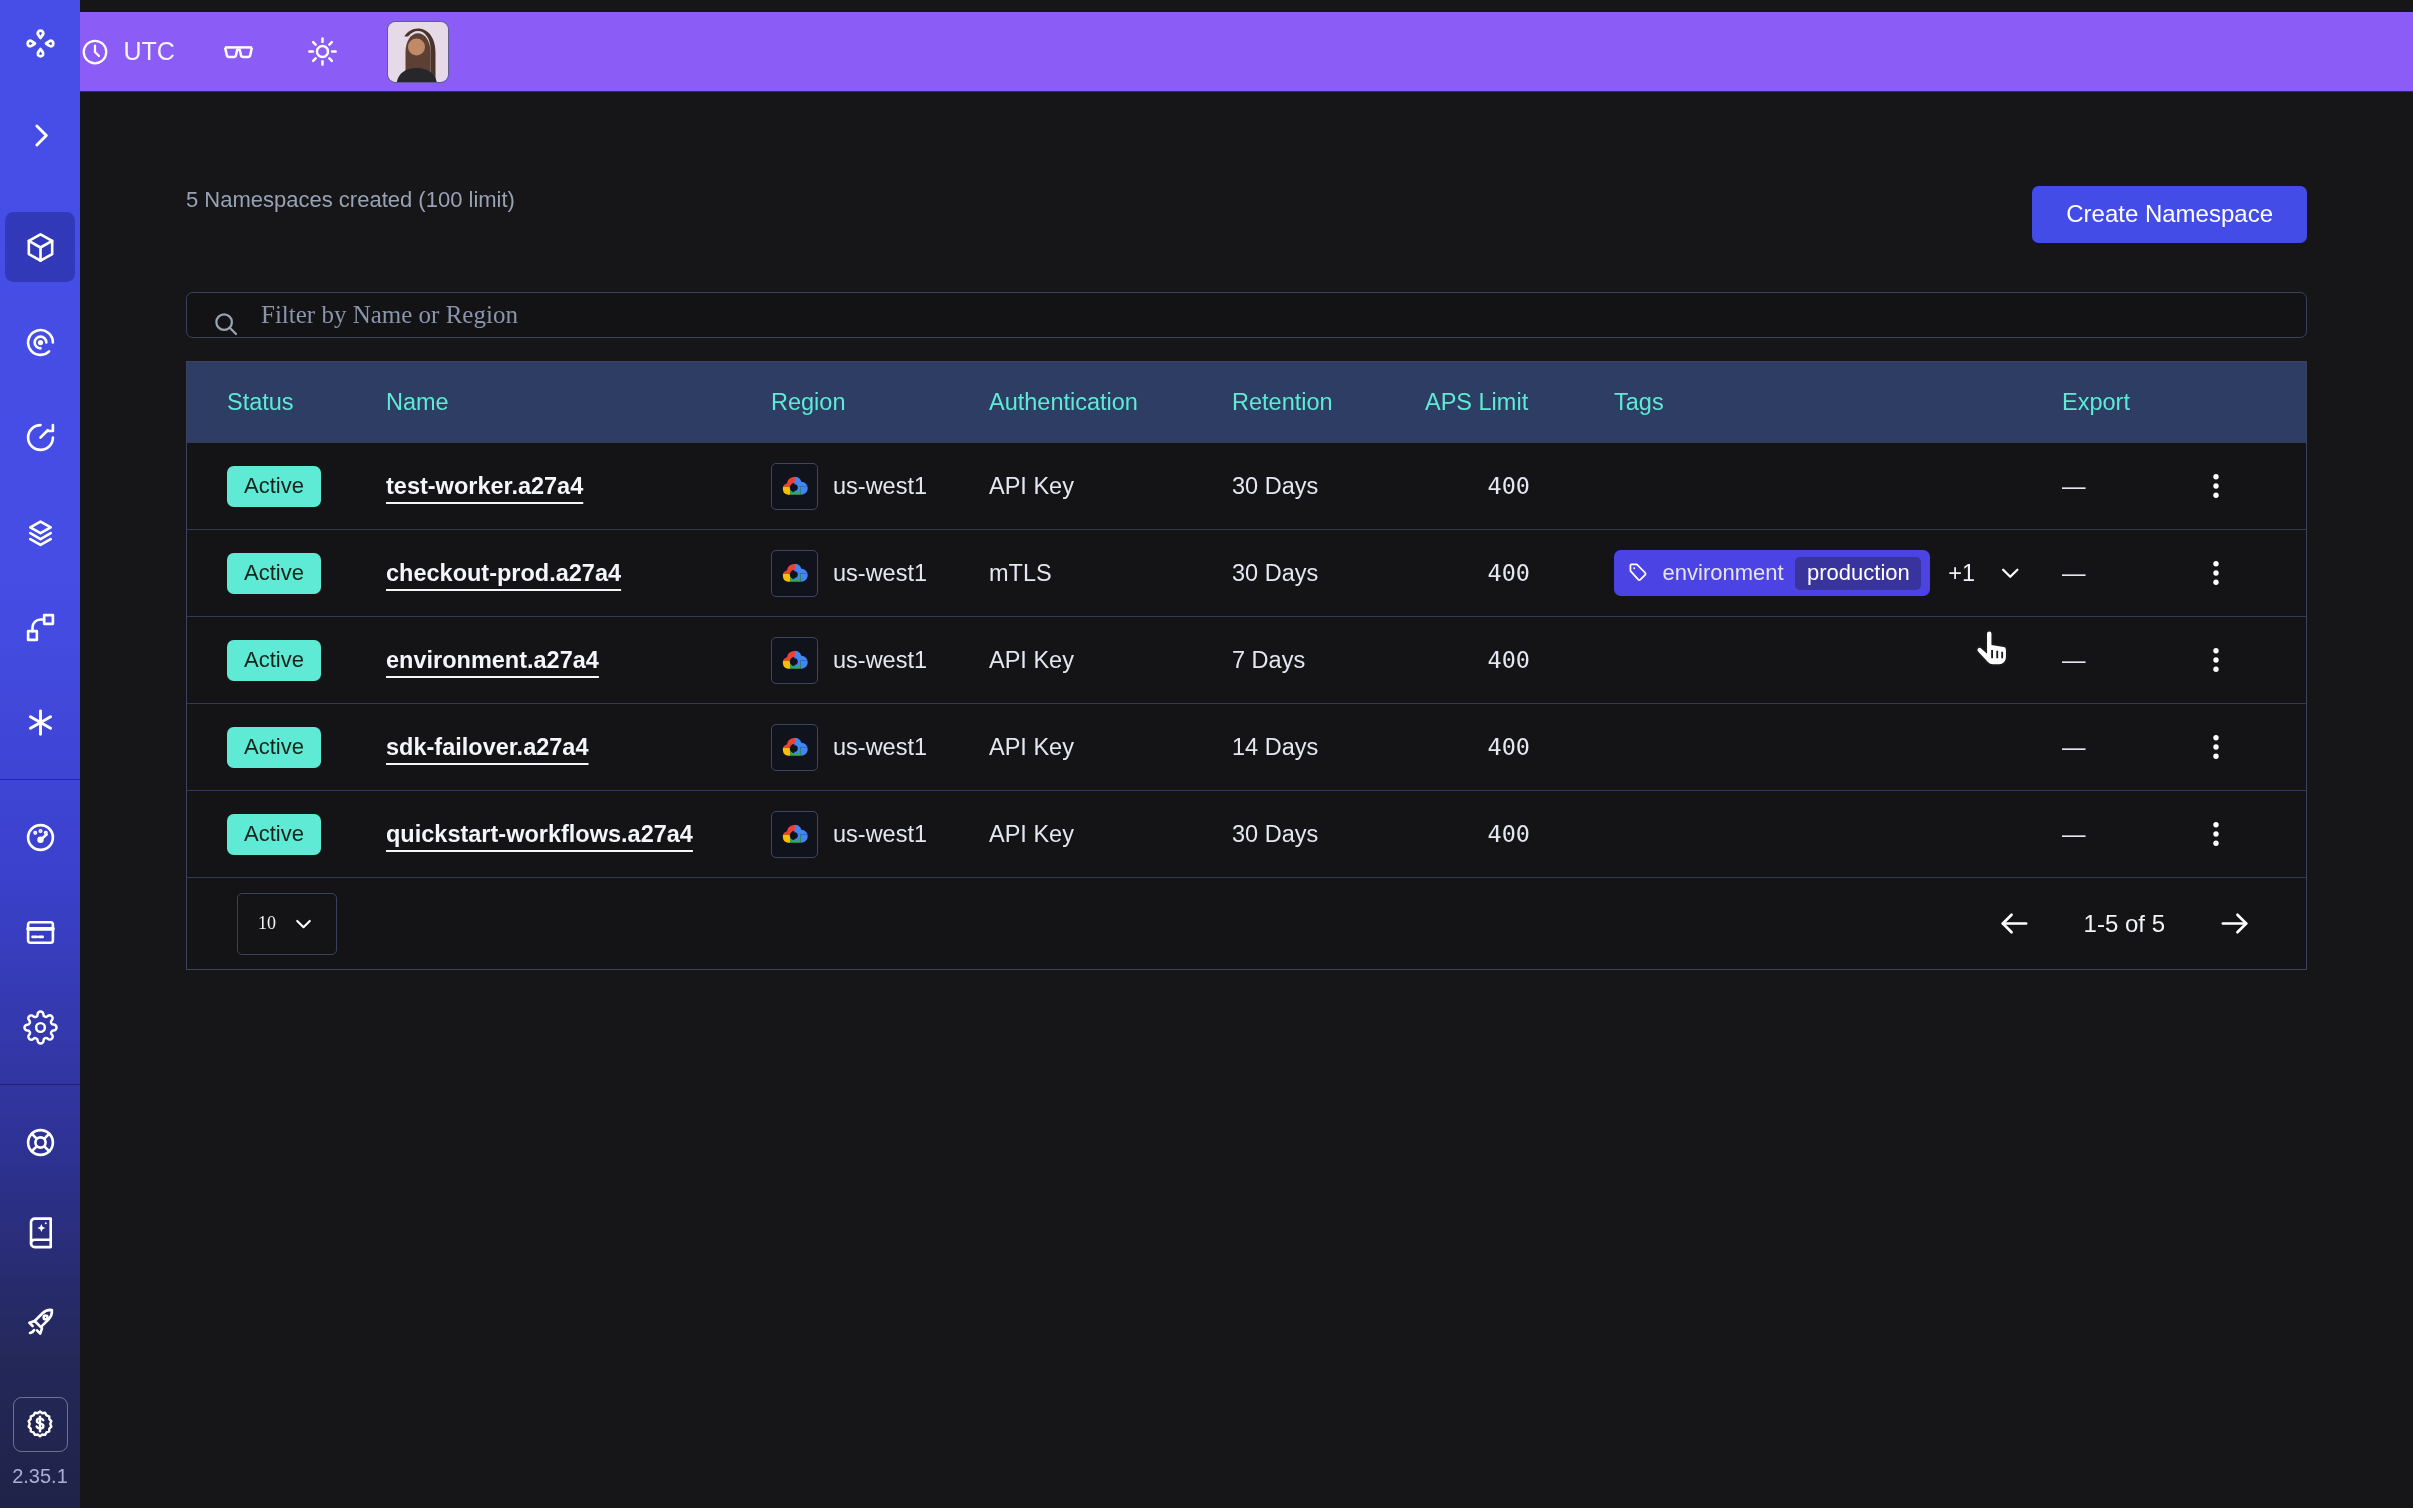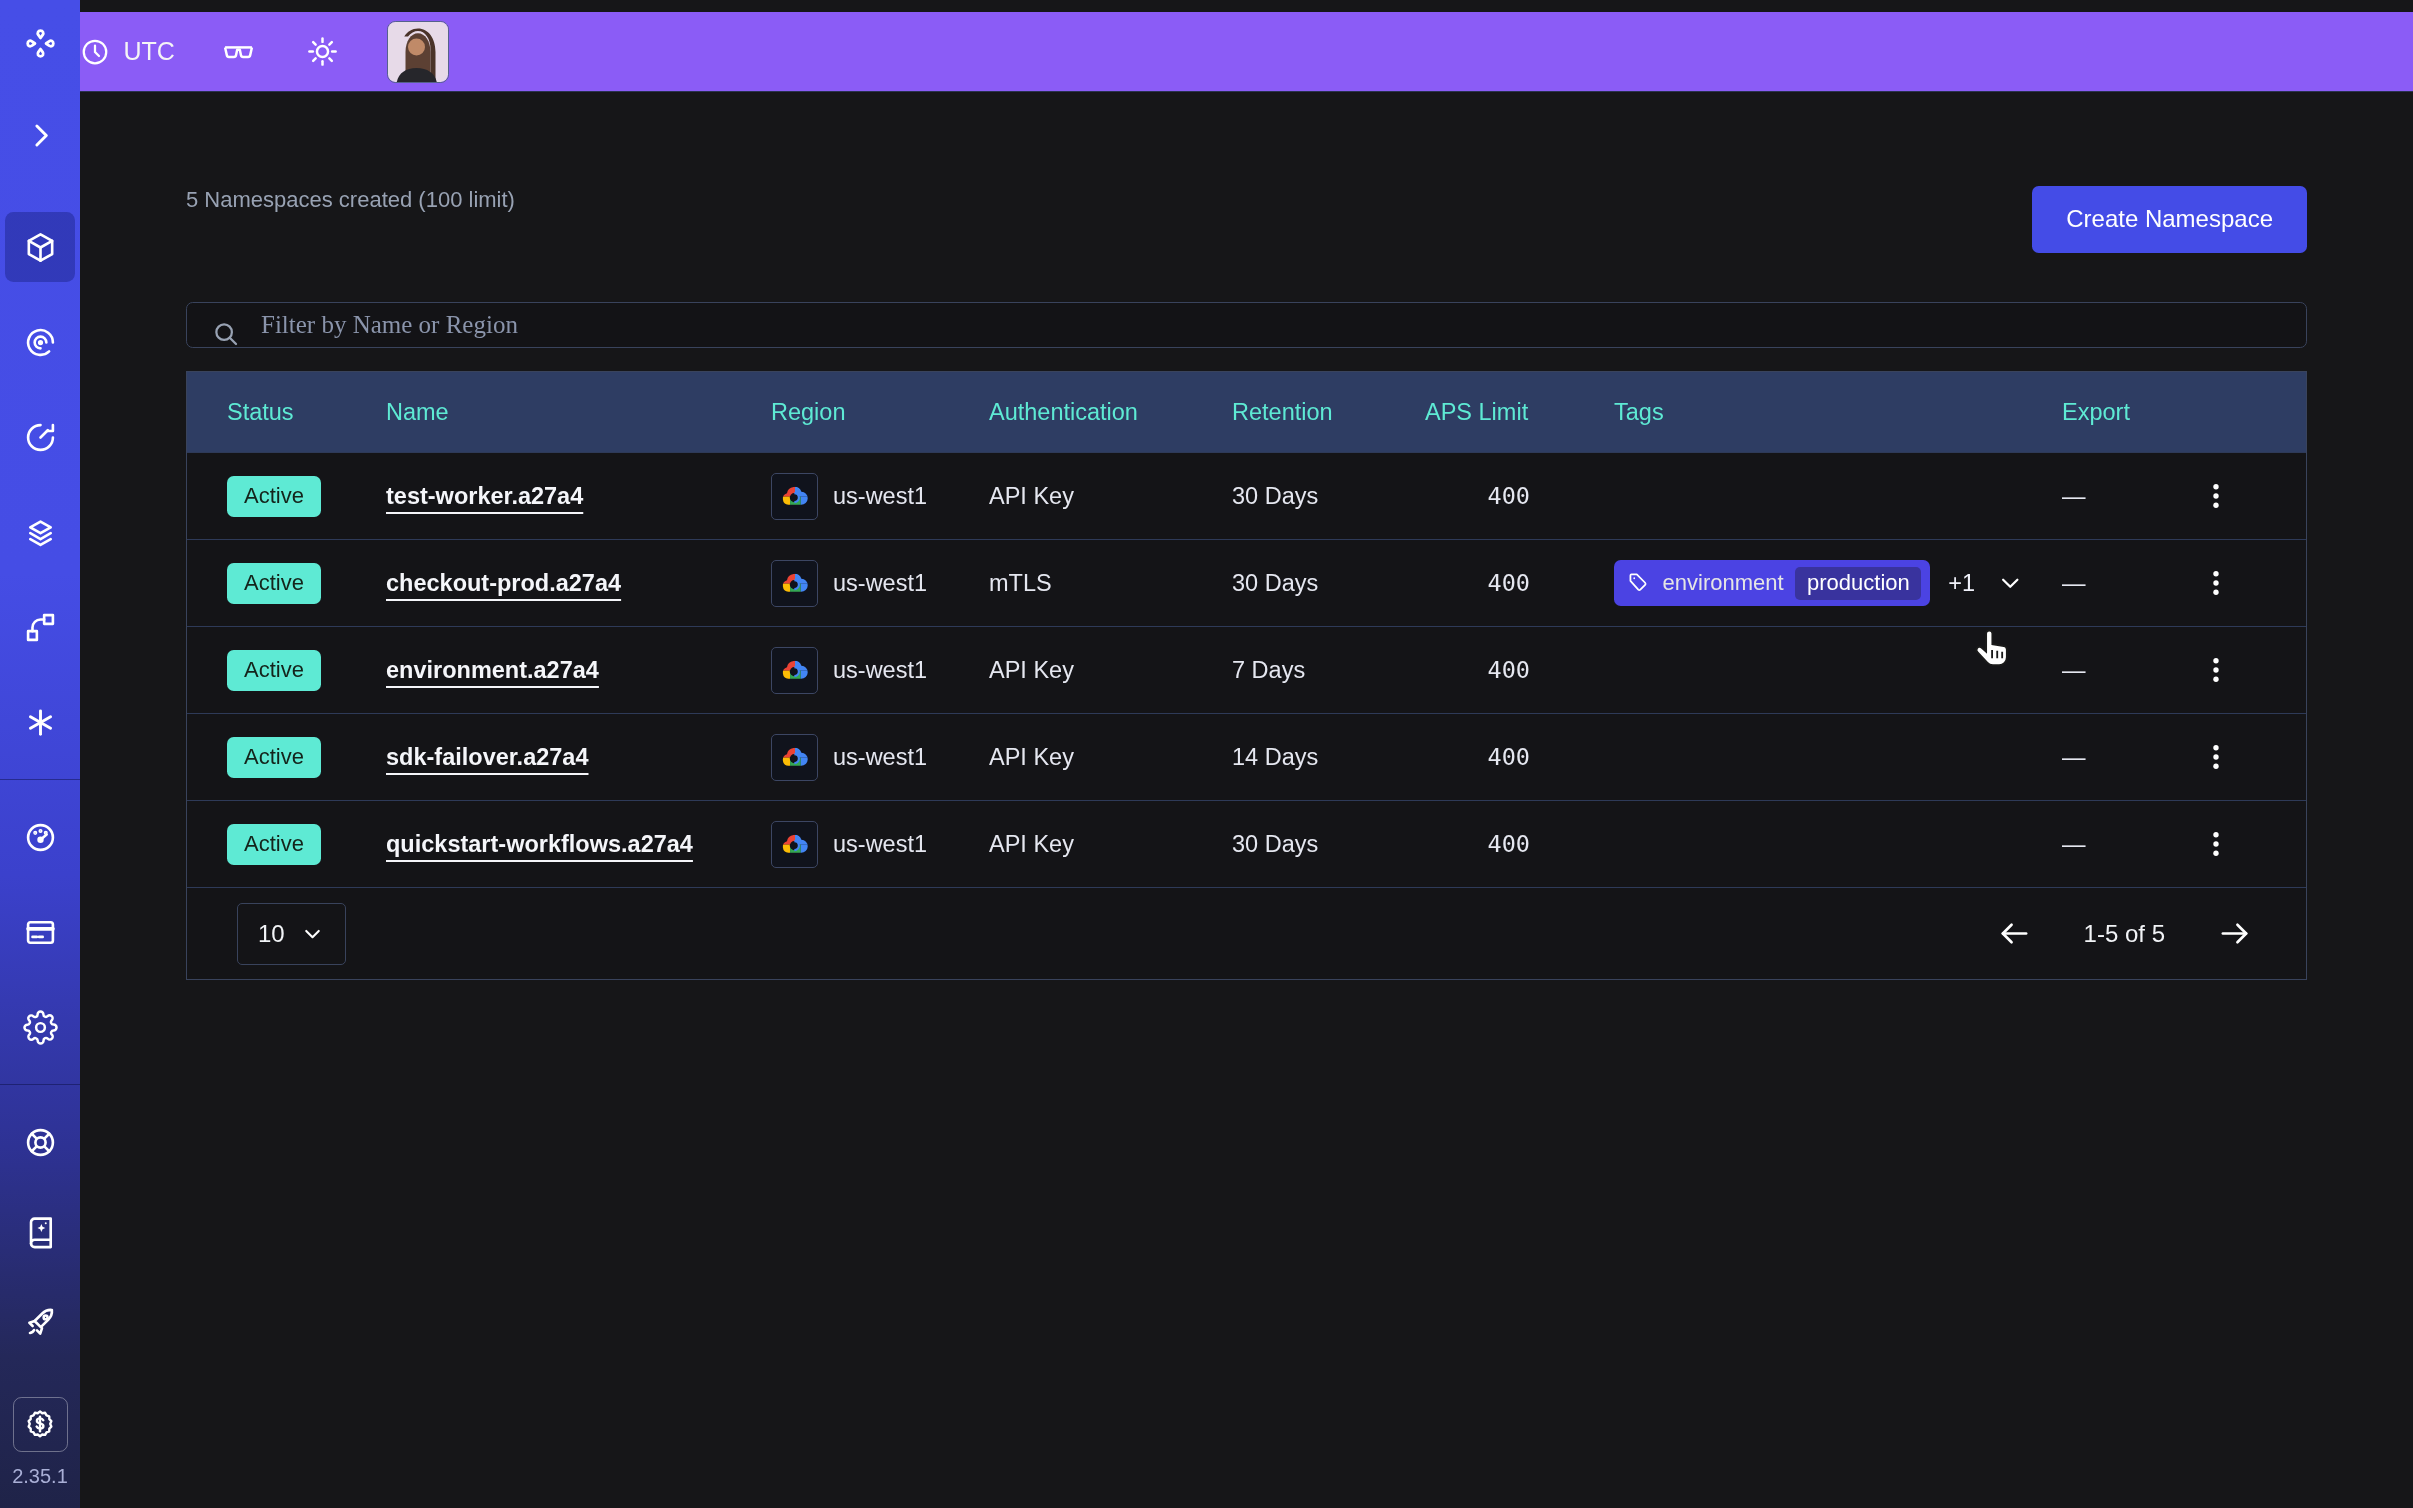--- a/index.html
+++ b/index.html
@@ -35,21 +35,21 @@
   .avatar svg { width:100%; height:100%; display:block; }
 
   
   .main { position:absolute; left:80px; top:82px; width:2333px; height:1426px; background:#161618; }
   .content { padding:92px 106px 0 106px; }
 
   .page-head { display:flex; justify-content:space-between; align-items:flex-start; }
   .page-title { font-size:52px; font-weight:700; letter-spacing:-0.4px; color:#F7F8FA; }
   .page-sub { margin-top:13.4px; font-size:22px; color:#98A2B3; }
   .create-btn { margin-top:11.7px; background:#444CE7; color:#FFFFFF; border:none; border-radius:6.7px;
-    padding:0 34px; height:67px; font-size:24px; font-family:inherit; cursor:pointer; }
+    padding:0 34px; height:57px; font-size:24px; font-family:inherit; cursor:pointer; }
 
   .search-wrap { margin-top:49px; position:relative; }
   .search-input { width:100%; height:46px; background:#131316; border:1.7px solid #39435C; border-radius:6.7px;
     color:#E6E9F0; font-size:25px; font-family:Liberation Serif, serif; padding:0 23.5px 0 74px; outline:none; }
   .search-input::placeholder { color:#8A94AB; }
   .search-icon { position:absolute; left:25px; top:17.6px; width:30px; height:30px; }
 
   
   .table { margin-top:23.5px; border:1.7px solid #39435C; background:#141417; }
   .grid-row { display:grid;
@@ -75,21 +75,21 @@
   .tag-value { font-size:22px; color:#FFFFFF; background:#39339E; border-radius:5px; padding:3.4px 11.7px; }
   .tag-more { font-size:23.5px; color:#F0F1FA; cursor:pointer; }
   .chev-btn { width:34px; height:34px; display:flex; align-items:center; justify-content:center; cursor:pointer; }
   .chev-btn svg { width:28.5px; height:28.5px; }
   .kebab-btn { width:40px; height:40px; display:flex; align-items:center; justify-content:center; cursor:pointer; }
   .kebab-btn svg { width:34px; height:34px; }
 
   .tfoot { height:92px; border-top:1.7px solid #2E3A58; display:flex; align-items:center;
     justify-content:space-between; padding:0 50px; }
   .page-size { display:flex; align-items:center; gap:15px; border:1.7px solid #39435C; border-radius:5px;
-    height:62px; padding:0 20px; cursor:pointer; background:transparent; color:#F2F4F7; font-size:24px; }
+    height:62px; padding:0 20px; cursor:pointer; background:transparent; color:#F2F4F7; font-size:18px;font-family:Liberation Serif, serif; }
   .page-size svg { width:25px; height:25px; }
   .pager { display:flex; align-items:center; gap:47px; font-size:24px; color:#F2F4F7; }
   .pager-btn { width:44px; height:44px; display:flex; align-items:center; justify-content:center; cursor:pointer; }
   .pager-btn svg { width:35px; height:35px; }
 
   .cursor { position:absolute; left:1971px; top:627px; width:44px; height:44px; z-index:60; pointer-events:none; }
 </style>
 </head>
 <body>
 

